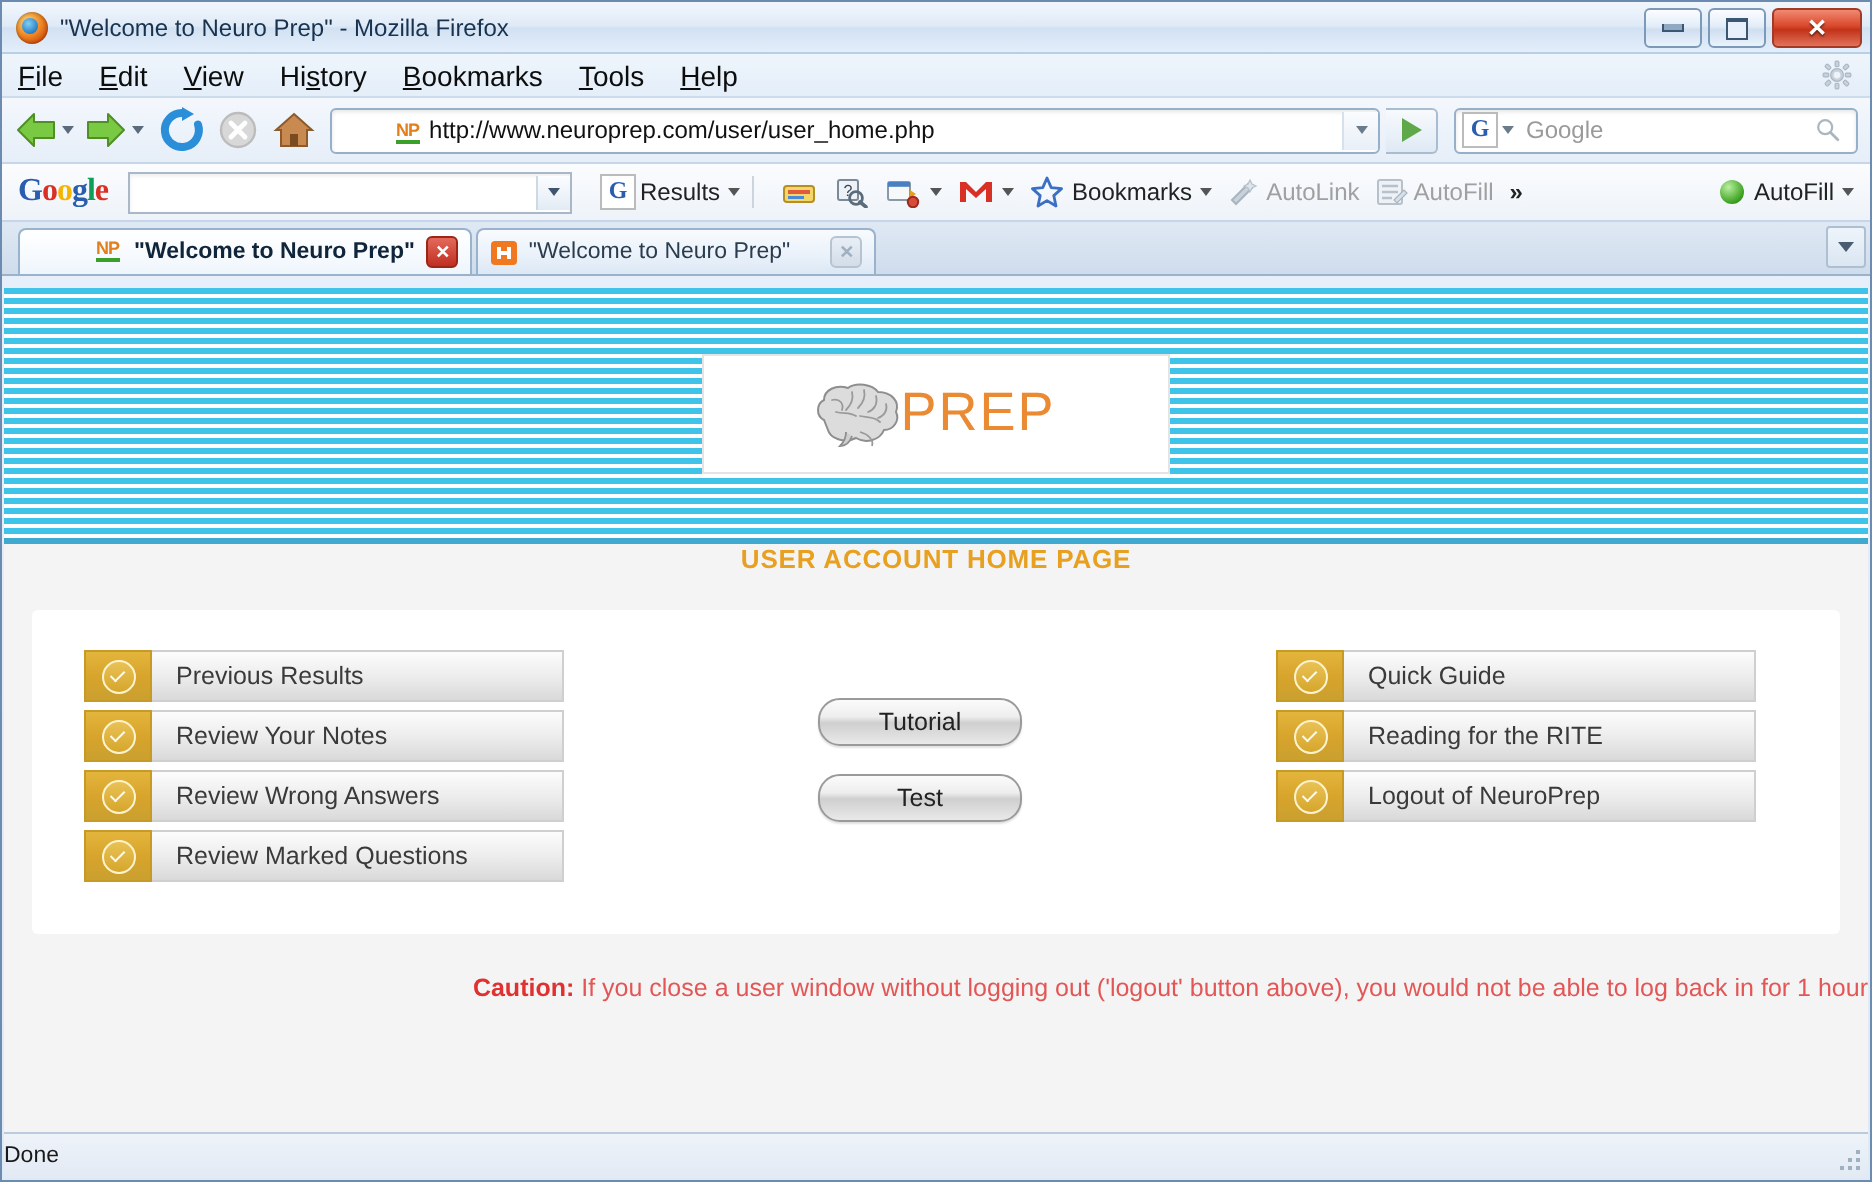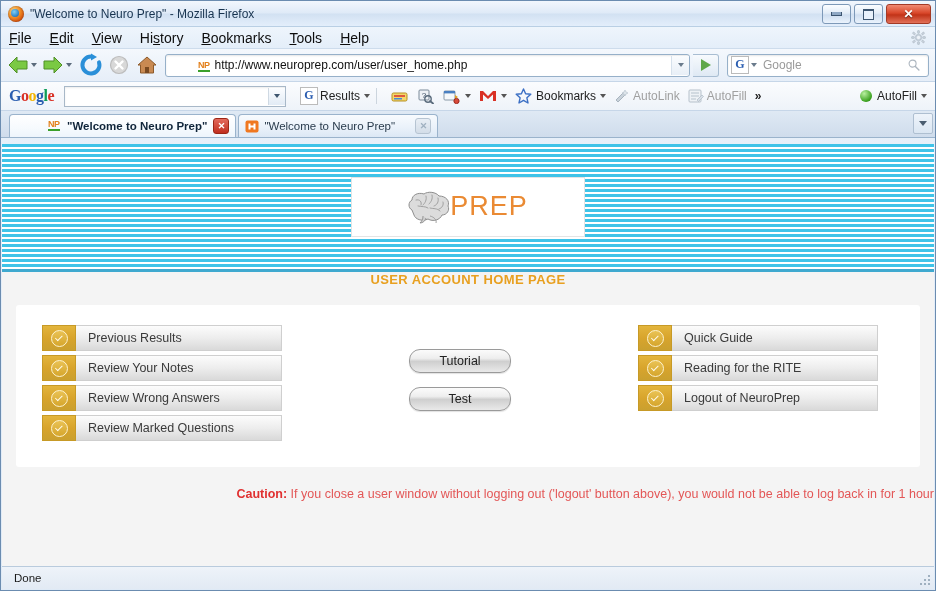--- a/index.html
+++ b/index.html
@@ -250,21 +250,21 @@
   }
   .caution b{color:#e03030;}
 
   
   .statusbar{
     position:absolute;left:1px;right:1px;bottom:1px;height:22px;
     background:linear-gradient(to bottom,#eef3f9 0%,#e2eaf4 100%);
     border-top:1px solid #b9cbdd;
     display:flex;align-items:center;
   }
-  .statustext{font-size:11.5px;color:#1a1a1a;margin-left:12px;}
+  .statustext{font-size:11.5px;color:#1a1a1a;}
   .resizegrip{
     position:absolute;right:2px;bottom:2px;width:14px;height:14px;
   }
 </style>
 </head>
 <body>
 
 <div class="window">
 
   <div class="titlebar">

